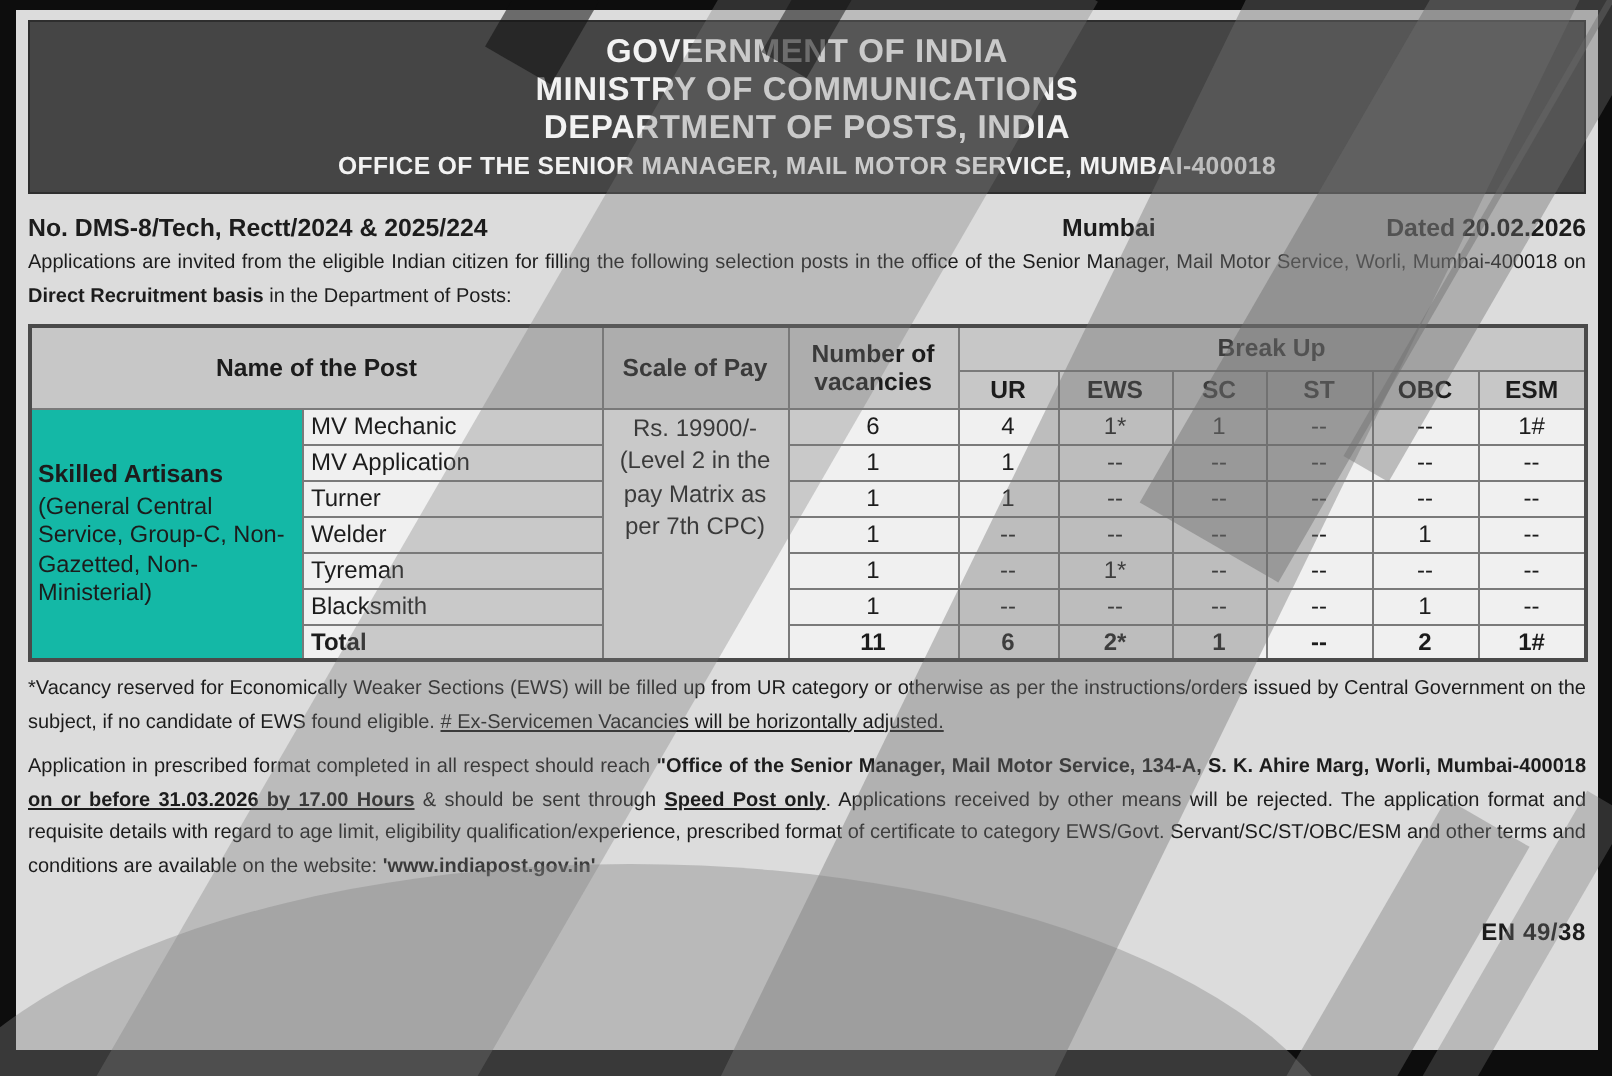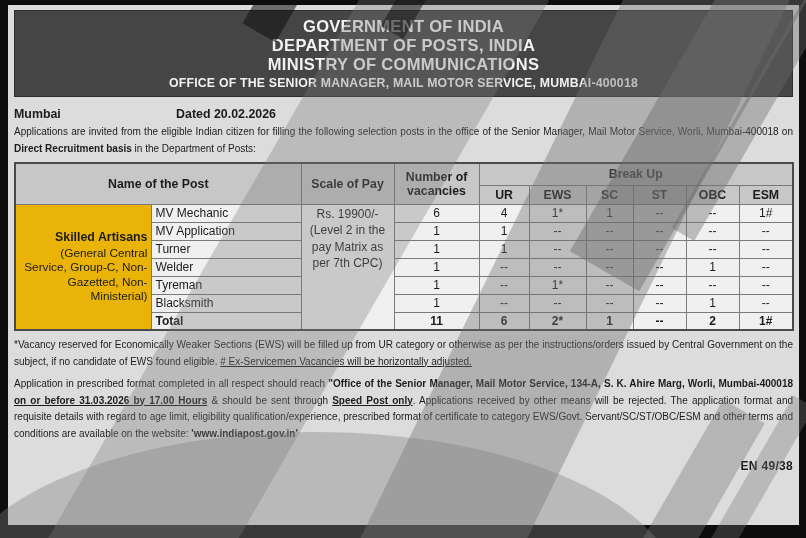--- a/index.html
+++ b/index.html
@@ -39,21 +39,21 @@
     border-collapse:collapse; table-layout:fixed; width:778px;
     margin:5px auto 0; border:2px solid #4a4a4a;
   }
   .vtab th, .vtab td {
     border:1px solid #7a7a7a; font-size:12px; color:#1c1c1c;
     padding:0 3px; height:18px; background:#f0f0f0; overflow:hidden;
   }
   .vtab th { background:#c7c7c7; font-weight:bold; text-align:center; font-size:12.3px; }
   .vtab thead tr:first-child th { height:22px; }
   .vtab thead tr:last-child th { height:19px; }
-  td.group { text-align:right; vertical-align:middle; background:#eab308; }
+  td.group { text-align:left; vertical-align:middle; background:#14b8a6; }
   .g-title { font-weight:bold; font-size:12.4px; line-height:15px; }
   .g-sub { font-size:11.8px; line-height:14.5px; margin-top:1px; }
   td.post { text-align:left; font-weight:normal; padding-left:4px; }
   td.pay { vertical-align:top; text-align:center; line-height:16.5px; padding-top:1px; }
   td.num { text-align:center; }
   tr.total td { font-weight:bold; }
 
   .footnote { margin-top:6px; }
   .application { margin-top:6px; }
 
@@ -74,26 +74,27 @@
   .wm-wedge-2 { left:392px; top:-16px; width:26px; height:52px; transform:rotate(30deg); background:rgba(15,15,15,.5); }
 </style>
 </head>
 <body>
 
 <div class="page">
   <div class="paper">
 
     <div class="masthead">
       <div class="m-line">GOVERNMENT OF INDIA</div>
+      <div class="m-line">MINISTRY OF COMMUNICATIONS</div>
       <div class="m-line">DEPARTMENT OF POSTS, INDIA</div>
-      <div class="m-line">MINISTRY OF COMMUNICATIONS</div>
       <div class="m-office">OFFICE OF THE SENIOR MANAGER, MAIL MOTOR SERVICE, MUMBAI-400018</div>
     </div>
 
     <div class="refline">
+      <span class="ref-no">No. DMS-8/Tech, Rectt/2024 &amp; 2025/224</span>
       <span class="ref-place">Mumbai</span>
       <span class="ref-date">Dated  20.02.2026</span>
     </div>
 
     <p class="para"><span>Applications are invited from the eligible Indian citizen for filling the following selection posts in the office of the Senior Manager, Mail Motor Service, Worli, Mumbai-400018 on </span><span class="b">Direct Recruitment basis</span><span> in the Department of Posts:</span></p>
 
     <table class="vtab">
       <colgroup>
         <col style="width:136px">
           <col style="width:150px">

